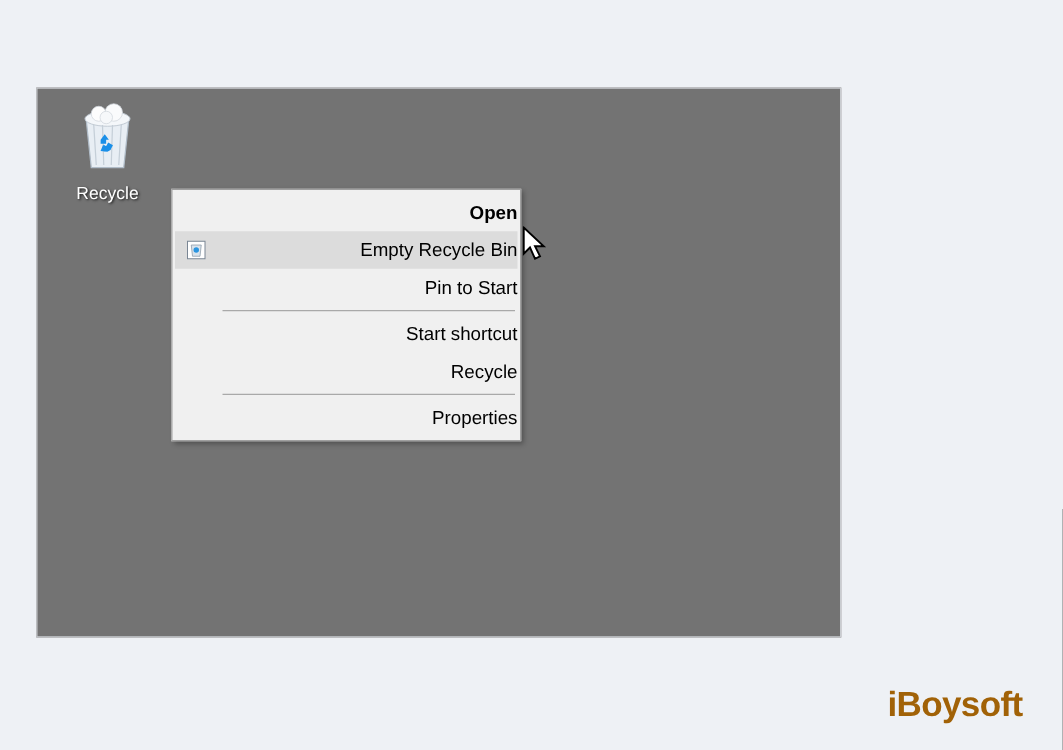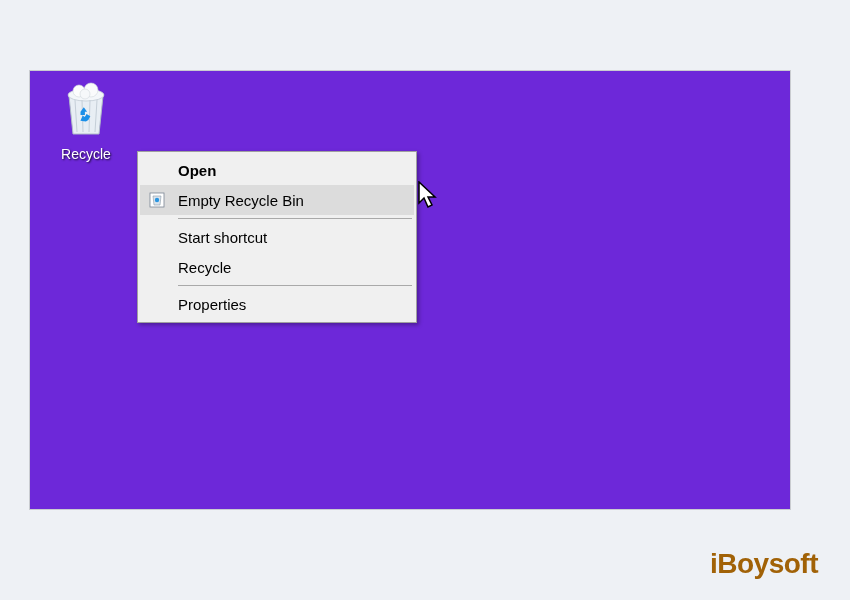--- a/index.html
+++ b/index.html
@@ -14,23 +14,23 @@
       background: #eef1f5;
       font-family: "Segoe UI", Tahoma, Arial, sans-serif;
       position: relative;
       overflow: hidden;
     }
     
     .inner-frame {
       position: absolute;
       left: 29px;
       top: 70px;
-      width: 762px;
+      width: 644px;
       height: 440px;
-      background: #6d28d9;
+      background: #737373;
       border: 1px solid #c9ccd0;
     }
     
     .desktop {
       position: relative;
       width: 100%;
       height: 100%;
     }
     
     .desktop-icon {
@@ -75,20 +75,21 @@
     
     .menu-item {
       display: flex;
       align-items: center;
       height: 30px;
       padding-left: 38px;
       font-size: 15px;
       color: #000;
       cursor: pointer;
       position: relative;
+      justify-content: flex-end;
     }
     
     .menu-item.bold {
       font-weight: 600;
     }
     
     .menu-item.hover {
       background: #dcdcdc;
     }
     
@@ -166,20 +167,23 @@
       <div class="menu-item hover">
         <span class="menu-item-icon">
           <svg width="16" height="16" viewBox="0 0 16 16">
             <rect x="1" y="1" width="14" height="14" fill="#fff" stroke="#7a8694" stroke-width="0.8"></rect>
             <path d="M 4 4 L 5 13 L 11 13 L 12 4 Z" fill="#d9e3ec" stroke="#8a98a6" stroke-width="0.6"></path>
             <circle cx="8" cy="8" r="2.2" fill="#2a95e0"></circle>
           </svg>
         </span>
         <span>Empty Recycle Bin</span>
       </div>
+      <div class="menu-item">
+        <span>Pin to Start</span>
+      </div>
 
       <div class="menu-separator"></div>
 
       <div class="menu-item">
         <span>Start shortcut</span>
       </div>
       <div class="menu-item">
         <span>Recycle</span>
       </div>
 

